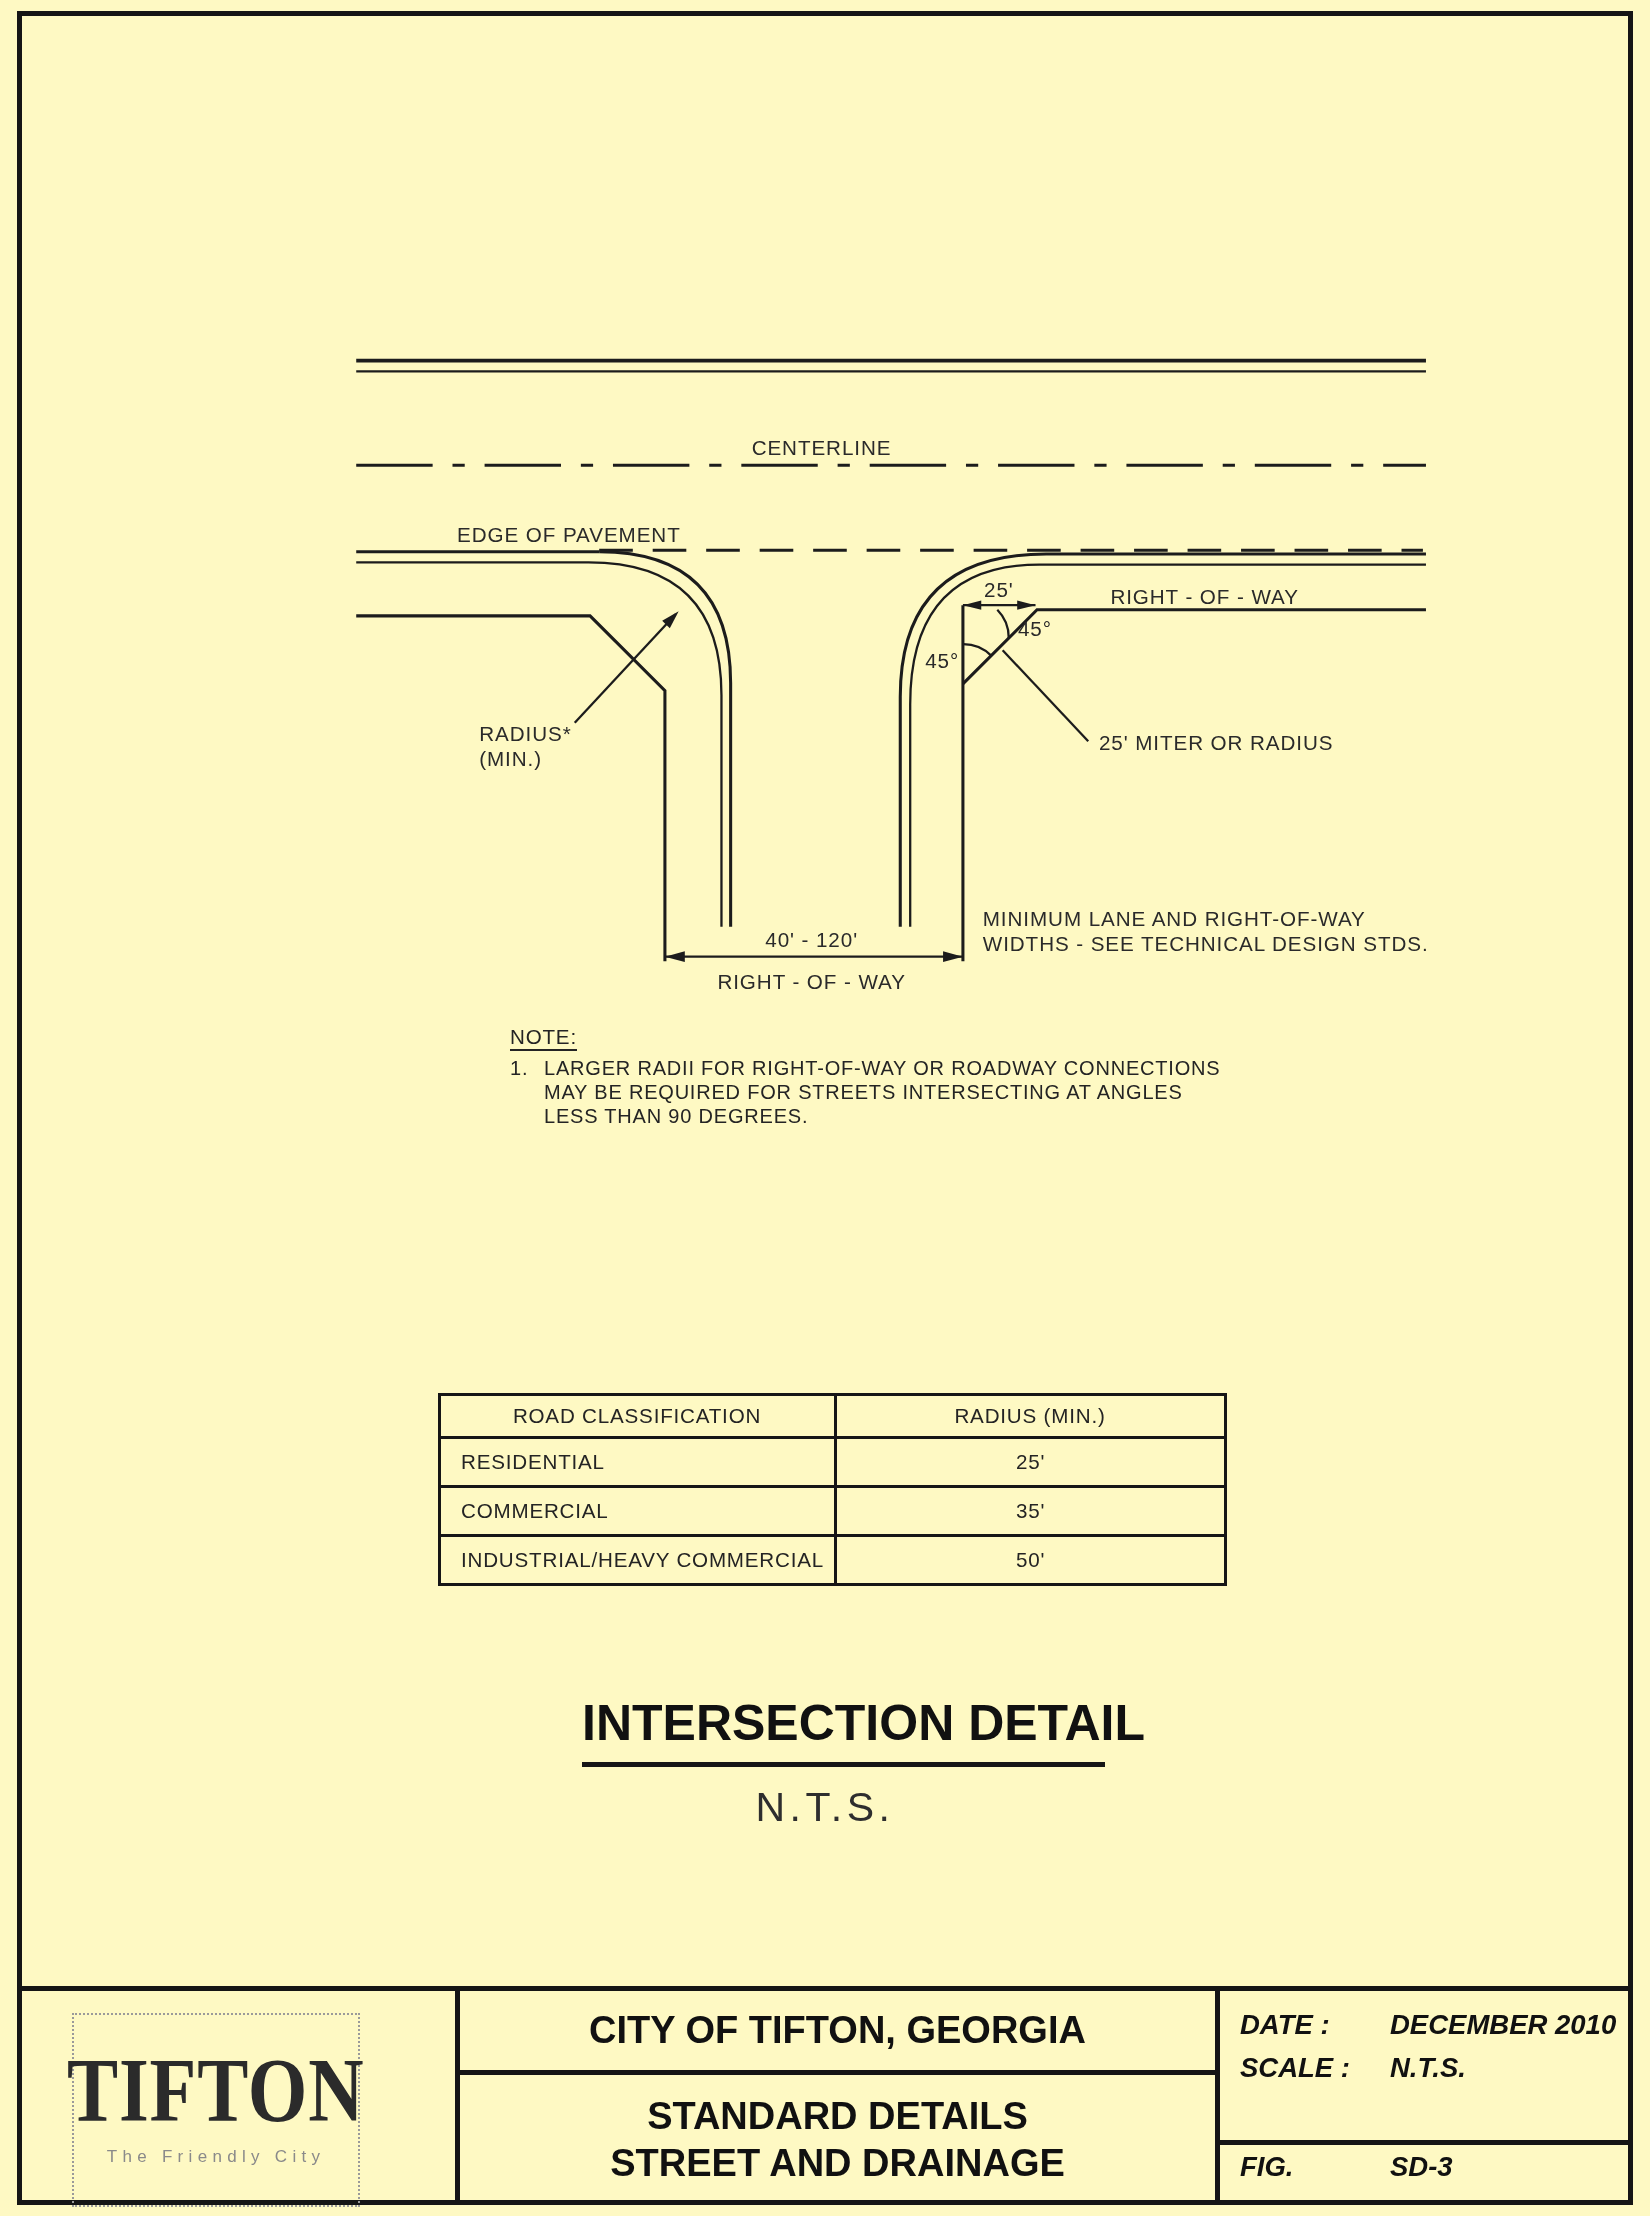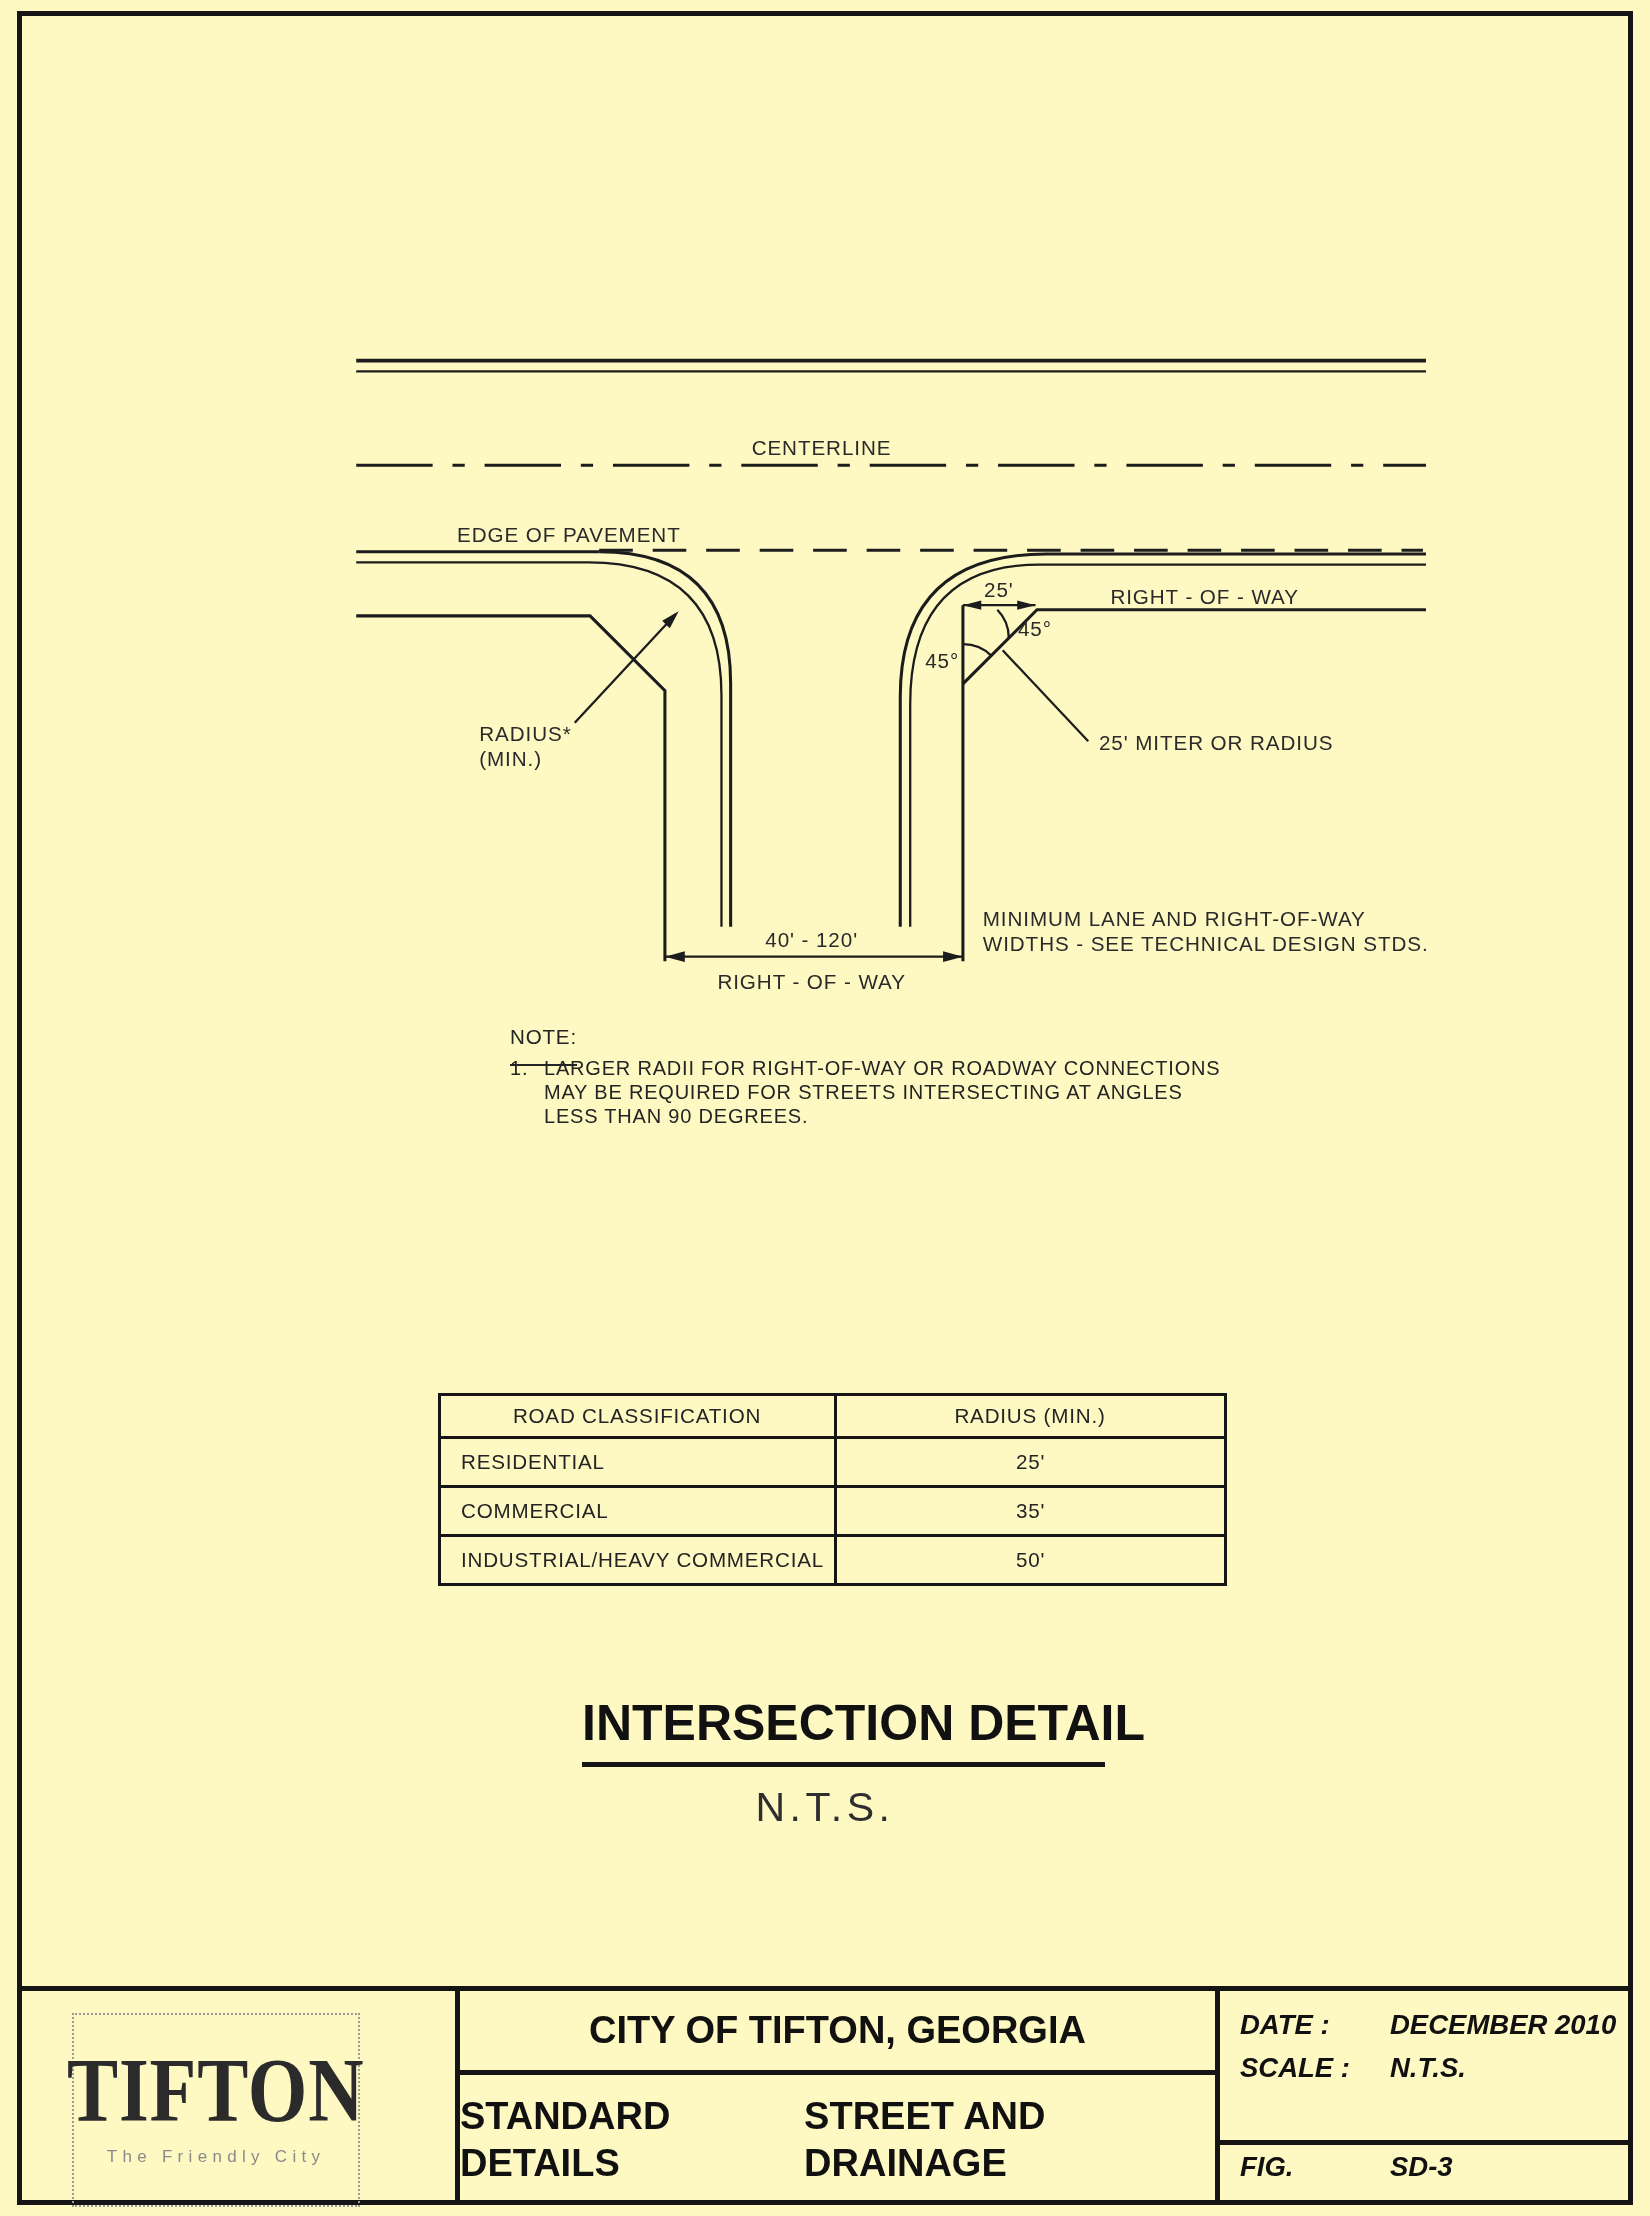--- a/index.html
+++ b/index.html
@@ -13,21 +13,21 @@
   }
   .page-border{
     position:absolute;left:17px;top:10.7px;right:17px;bottom:10.7px;
     border:5.3px solid #151515;
   }
   svg text{font-family:"Liberation Sans",sans-serif;}
   .dlabel{font-size:27px;fill:#2a2a2a;letter-spacing:1.2px;}
   .dline{stroke:#1c1c1c;fill:none;}
   
   .note{position:absolute;left:510px;top:1025px;font-size:20.6px;letter-spacing:0.8px;color:#242424;}
-  .note-title{display:inline-block;border-bottom:2.3px solid #242424;padding-bottom:15px;}
+  .note-title{display:inline-block;border-bottom:2.3px solid #242424;padding-bottom:0;}
   .note-item{position:absolute;left:510px;top:1056px;display:flex;font-size:20px;letter-spacing:0.8px;color:#242424;line-height:24px;}
   .note-num{width:34px;flex:0 0 34px;}
   
   .radius-table{position:absolute;left:438px;top:1393px;border-collapse:collapse;table-layout:fixed;}
   .radius-table td{border:3.8px solid #161616;font-size:20.6px;letter-spacing:0.8px;color:#242424;}
   .radius-table .c1{width:372px;padding-left:20px;}
   .radius-table .c2{width:385px;text-align:center;}
   .radius-table .hdr td{text-align:center;padding-left:0;height:38px;}
   .radius-table .row td{height:44px;}
   
@@ -41,21 +41,21 @@
     border-top:5.3px solid #151515;display:flex;}
   .tb-logo{flex:0 0 433px;border-right:5.3px solid #151515;position:relative;}
   .logo-box{position:absolute;left:50px;top:22px;width:284px;height:190px;
     border:2.3px dotted #9a9a9a;display:flex;flex-direction:column;align-items:center;justify-content:center;}
   .logo-word{font-family:"Liberation Serif",serif;font-weight:bold;font-size:73px;
     letter-spacing:0.8px;color:#2b2b2b;transform:scale(1.05,1.25);line-height:1;}
   .logo-tag{margin-top:20px;font-size:17px;letter-spacing:5.3px;color:#8a8a8a;}
   .tb-center{flex:0 0 755px;border-right:5.3px solid #151515;display:flex;flex-direction:column;}
   .tb-city{height:79px;border-bottom:5.3px solid #151515;display:flex;align-items:center;justify-content:center;
     font-size:38px;font-weight:bold;letter-spacing:0px;color:#111;}
-  .tb-sub{flex:1;display:flex;flex-direction:row;align-items:center;justify-content:center;
+  .tb-sub{flex:1;display:flex;flex-direction:column;align-items:center;justify-content:center;
     font-size:38px;font-weight:bold;color:#111;line-height:47px;padding-top:4.6px;}
   .tb-right{flex:1;display:flex;flex-direction:column;}
   .tb-meta{height:141px;border-bottom:5.3px solid #151515;padding-top:12.2px;}
   .tb-row{display:flex;padding-left:20px;height:43px;align-items:center;
     font-size:27.5px;font-weight:bold;color:#111;font-style:italic;}
   .tb-lab{width:150px;flex:0 0 150px;}
   .tb-fig{flex:1;display:flex;align-items:flex-end;padding-bottom:12px;}
 </style>
 </head>
 <body>

